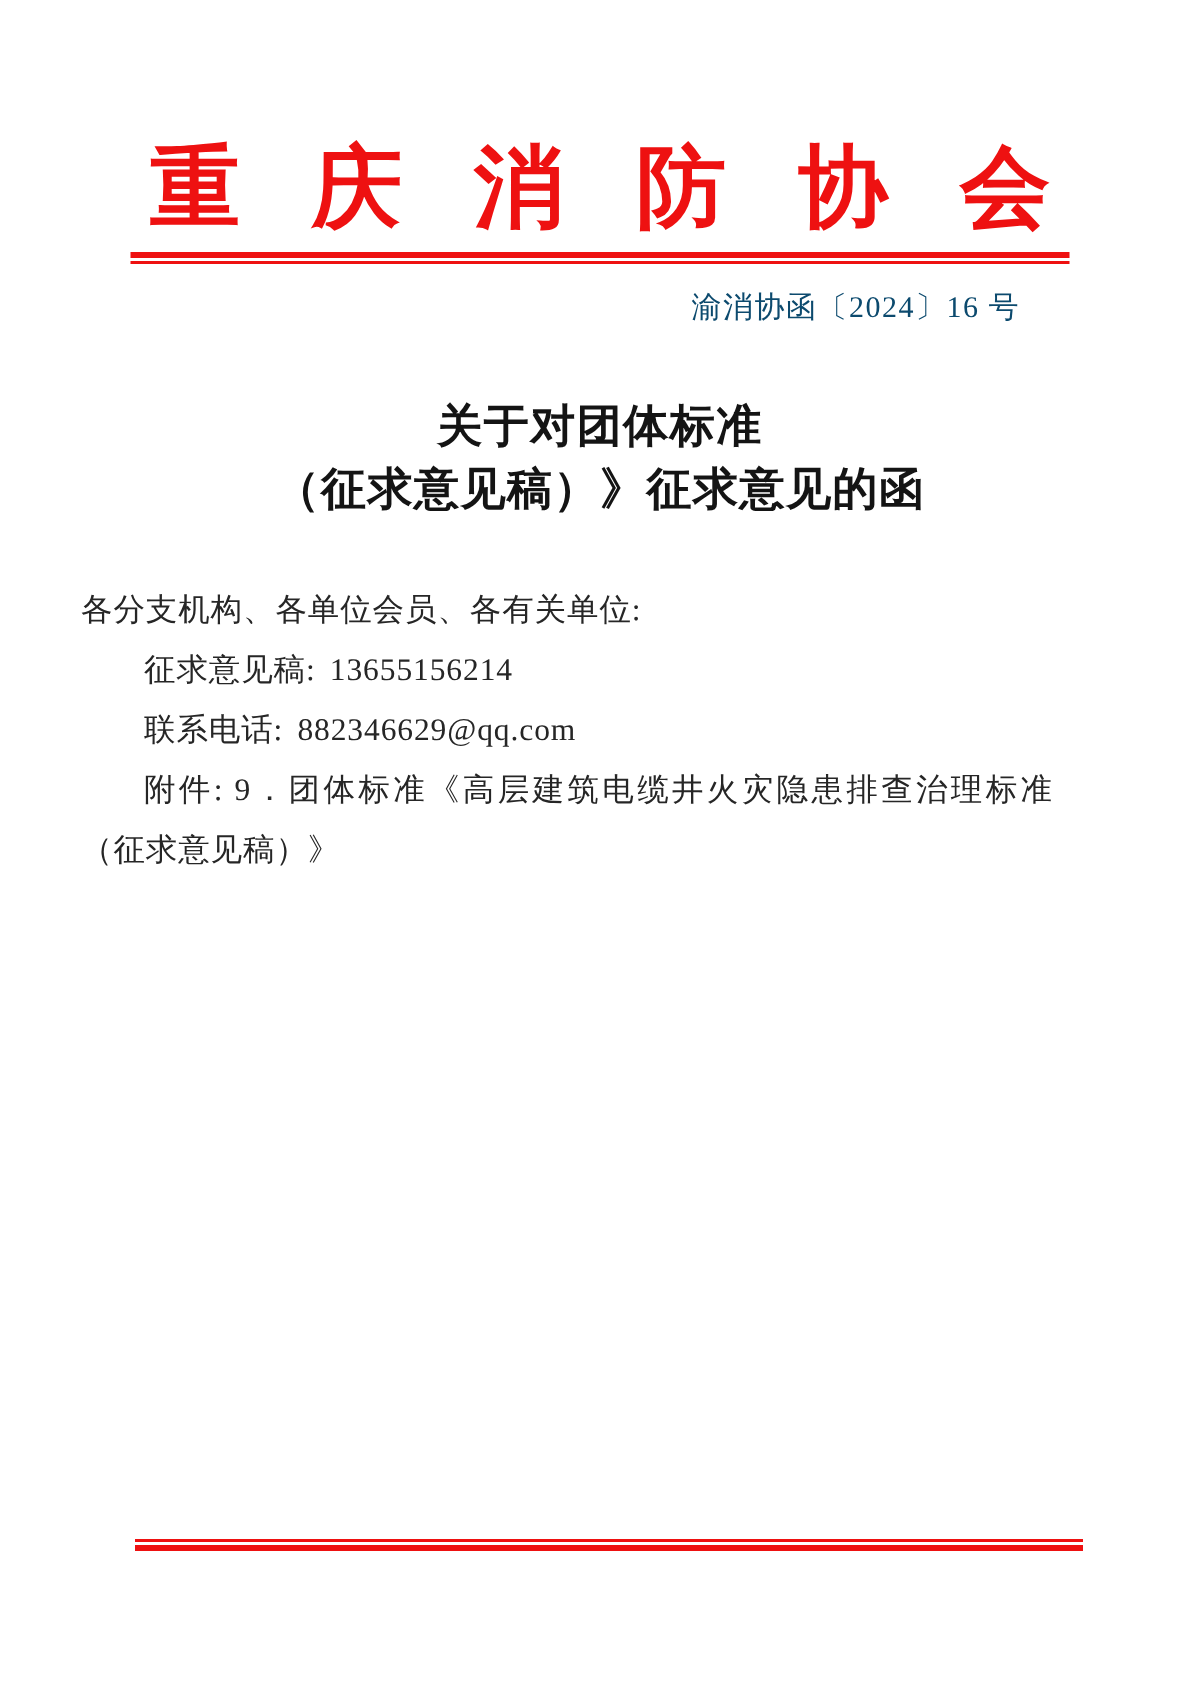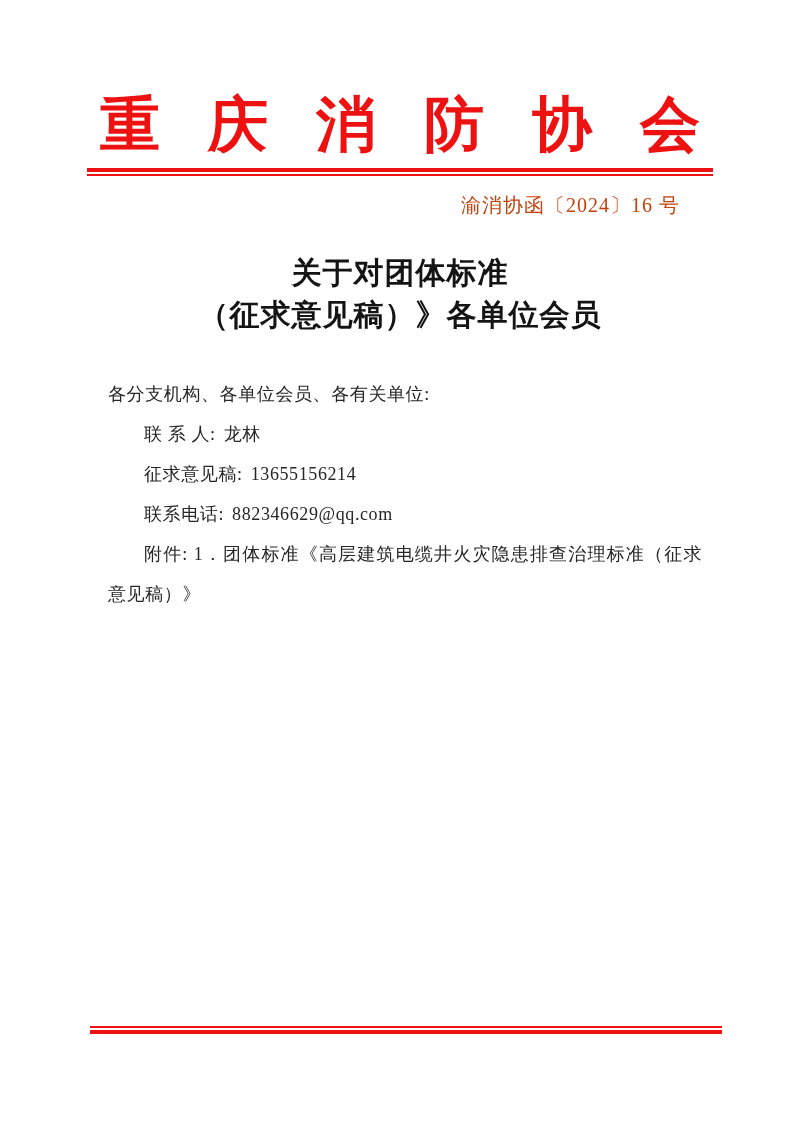--- a/index.html
+++ b/index.html
@@ -39,36 +39,36 @@
   }
   .rule-bottom .rule-thin  { height: 2px; background: #ee1111; }
   .rule-bottom .rule-thick { height: 4px; background: #ee1111; margin-top: 2px; }
   
   .doc-number {
     margin: 16px 120px 0 0;
     text-align: right;
     font-size: 20px;
     line-height: 26px;
     letter-spacing: 1px;
-    color: #c2410c;
+    color: #0c4a6e;
   }
   
   .doc-title {
-    margin-top: 34px;
+    margin-top: 46px;
     text-align: center;
     font-size: 30px;
     font-weight: bold;
     line-height: 42px;
     letter-spacing: 1px;
     color: #141414;
   }
   
   .doc-body {
-    margin: 38px 98px 0 108px;
-    font-size: 18px;
+    margin: 38px 98px 0 54px;
+    font-size: 21px;
     line-height: 40px;
     letter-spacing: 0.6px;
     text-align: justify;
     color: #262626;
   }
   .doc-body p { margin: 0; }
   .salutation { text-indent: 0; }
   .body-paragraph { text-indent: 2em; }
   .contact-row { padding-left: 2em; }
   .contact-label { margin-right: 0.45em; }
@@ -90,37 +90,34 @@
 
   <div class="rule-top">
     <div class="rule-thick"></div>
     <div class="rule-thin"></div>
   </div>
 
   <div class="doc-number">渝消协函〔2024〕16 号</div>
 
   <div class="doc-title">
     <div>关于对团体标准</div>
-    <div>（征求意见稿）》各单位会员</div>
+    <div>（征求意见稿）》征求意见的函</div>
   </div>
 
   <div class="doc-body">
     <p class="salutation">各分支机构、各单位会员、各有关单位:</p>
 
-    <p class="contact-row">
-      <span class="contact-label">联 系 人:</span><span>龙林</span>
-    </p>
     <p class="contact-row">
       <span class="contact-label">征求意见稿:</span><span>13655156214</span>
     </p>
     <p class="contact-row">
       <span class="contact-label">联系电话:</span><span>882346629@qq.com</span>
     </p>
 
-    <p class="attachment">附件: 1．团体标准《高层建筑电缆井火灾隐患排查治理标准（征求意见稿）》</p>
+    <p class="attachment">附件: 9．团体标准《高层建筑电缆井火灾隐患排查治理标准（征求意见稿）》</p>
   </div>
 
   <div class="rule-bottom">
     <div class="rule-thin"></div>
     <div class="rule-thick"></div>
   </div>
 
 </div>
 
 </body></html>

